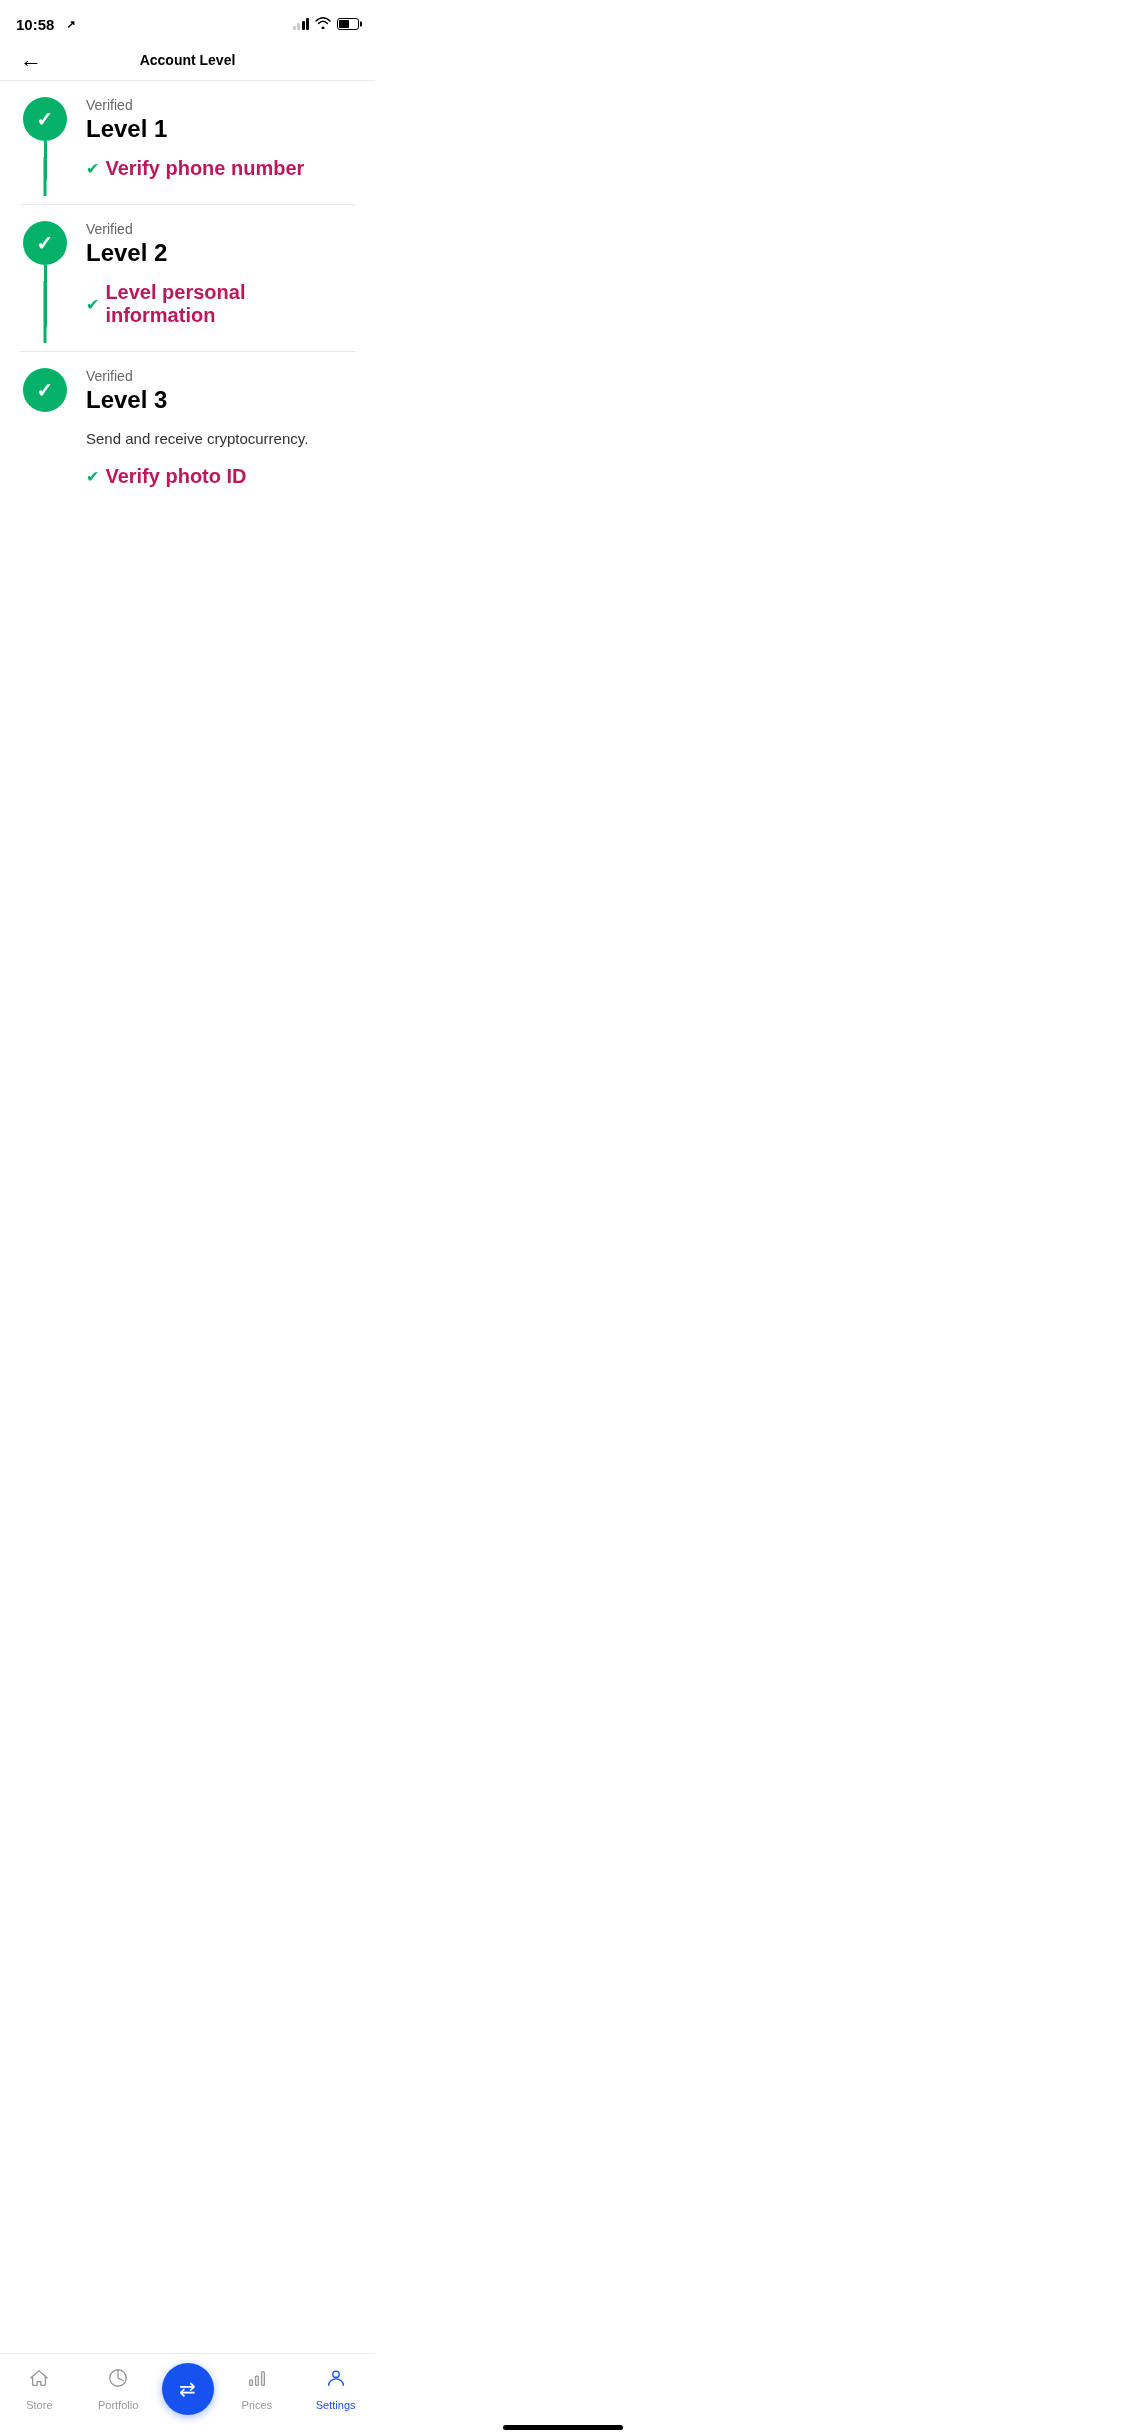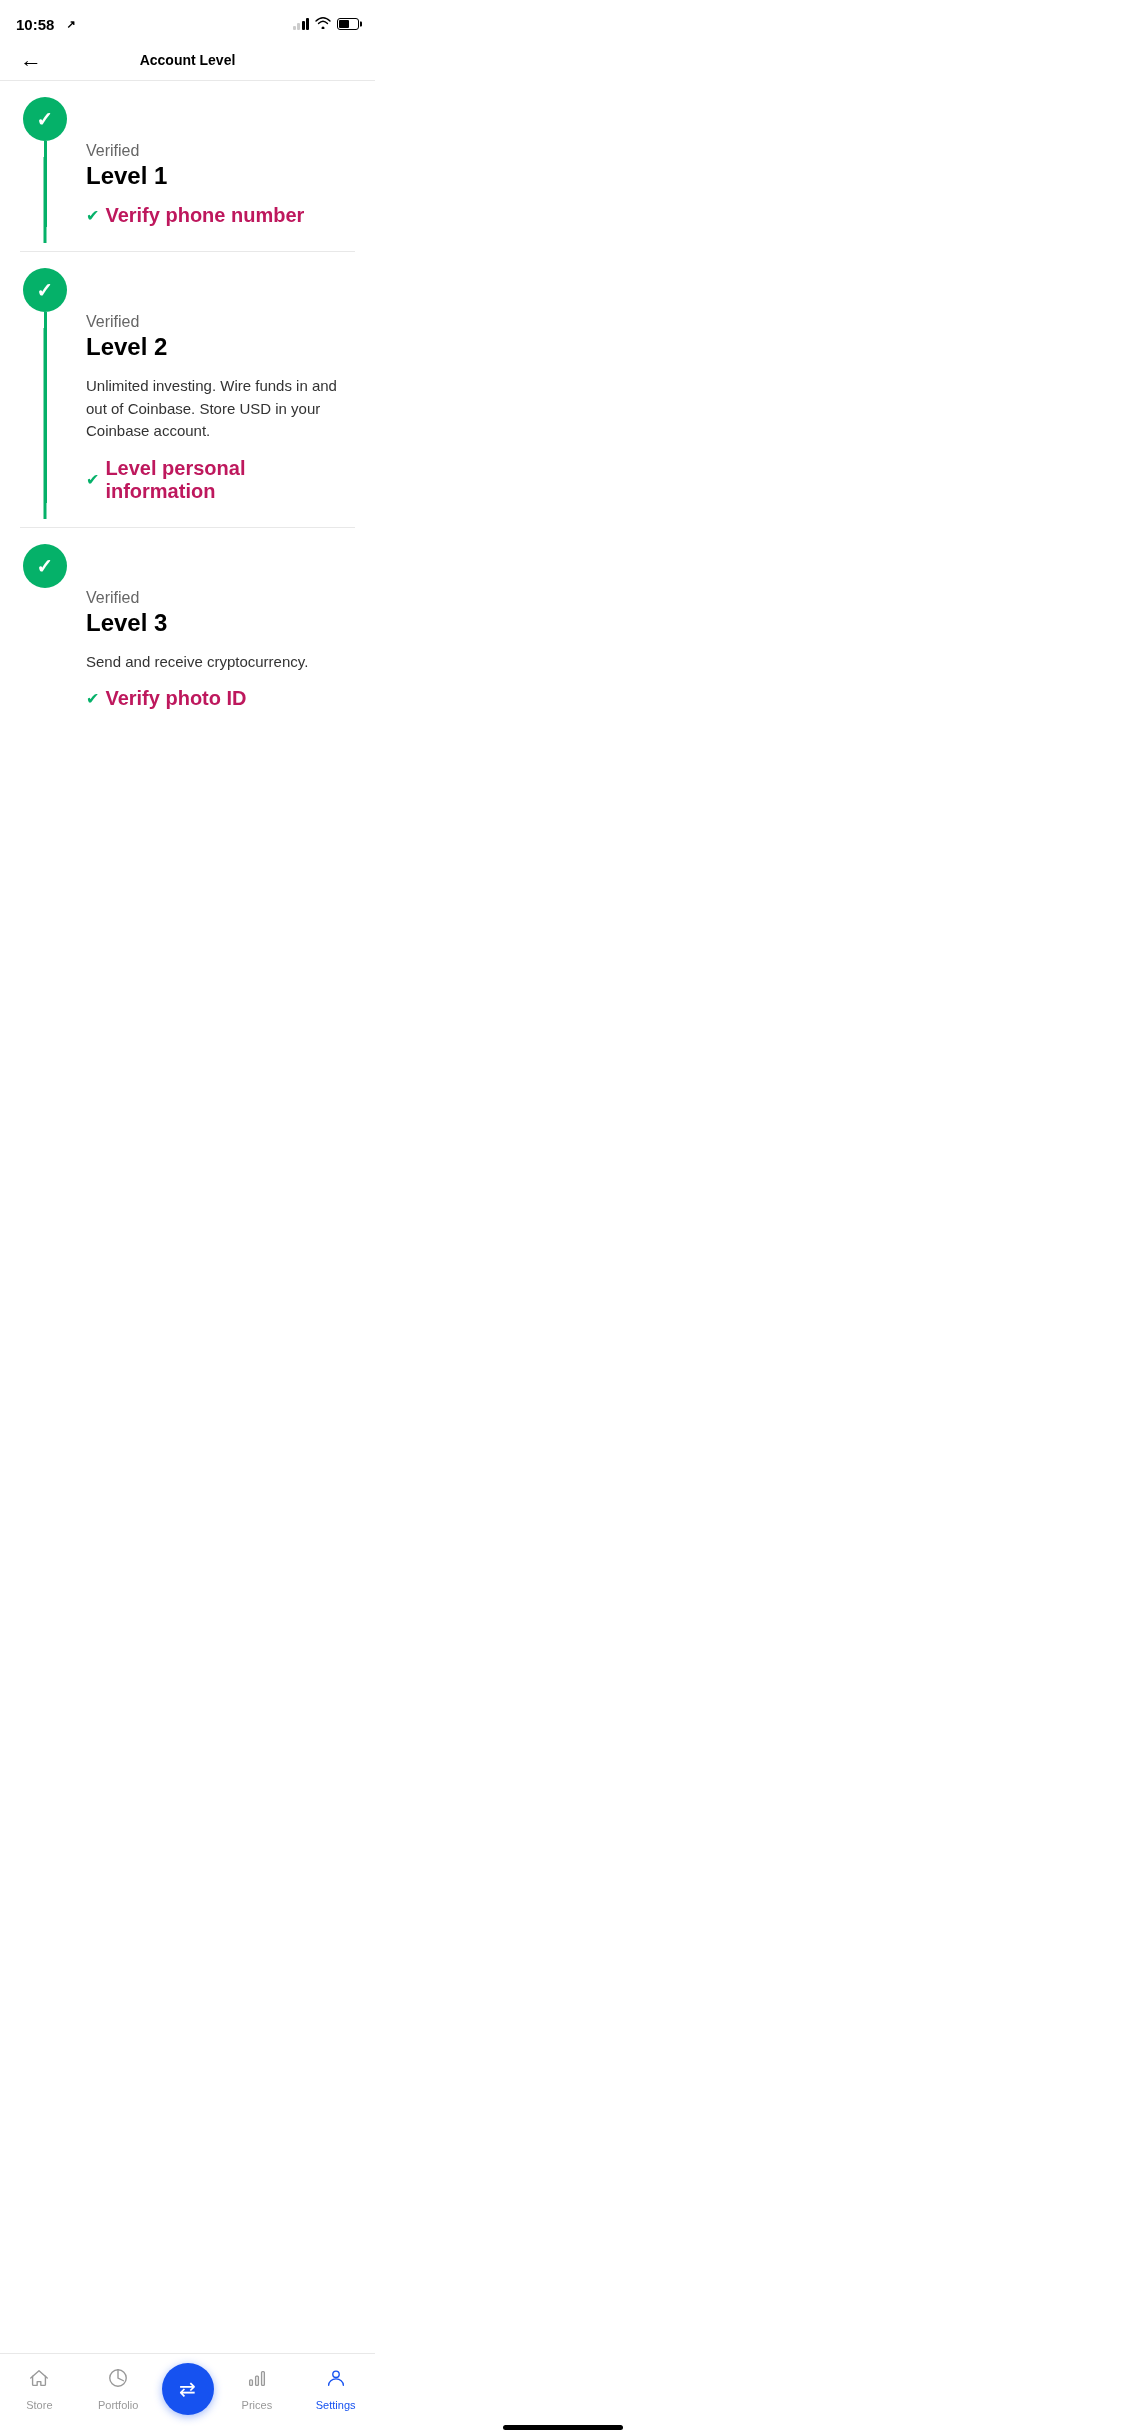--- a/index.html
+++ b/index.html
@@ -145,25 +145,24 @@
       width: 3px;
       background: #05b169;
       bottom: -16px;
     }
 
     .level-content {
       flex: 1;
       padding-left: 16px;
     }
     .level-verified {
-      font-size: 16px;
+      font-size: 14px;
       color: #666;
       font-weight: 400;
       margin-bottom: 2px;
-      margin-top: 45px;
     }
     .level-title {
       font-size: 24px;
       font-weight: 700;
       color: #000;
       margin-bottom: 14px;
     }
     .level-desc {
       font-size: 15px;
       color: #333;
@@ -321,21 +320,20 @@
   <div class="level-item" style="padding-bottom: 24px; position:relative;">
     <div class="timeline-col">
       <div class="circle">
         <span class="check-icon">✓</span>
       </div>
       <div style="width:3px; flex:1; background:#05b169; min-height:30px;"></div>
     </div>
     <div class="level-content">
       <div class="level-verified">Verified</div>
       <div class="level-title">Level 2</div>
-      <div class="level-desc">Unlimited investing. Wire funds in and out of Coinbase. Store USD in your Coinbase account.</div>
       <div class="verify-check">
         <span class="green-check">✔</span>
         <span class="verify-label">Level personal information</span>
       </div>
     </div>
   </div>
 
   <div style="border-top: 1px solid #e8e8e8; margin-left: 20px; margin-right: 20px; position:relative;">
     <div style="position:absolute; left: 3px; top: -1px; width: 3px; height: 100%; background:#05b169;"></div>
   </div>

